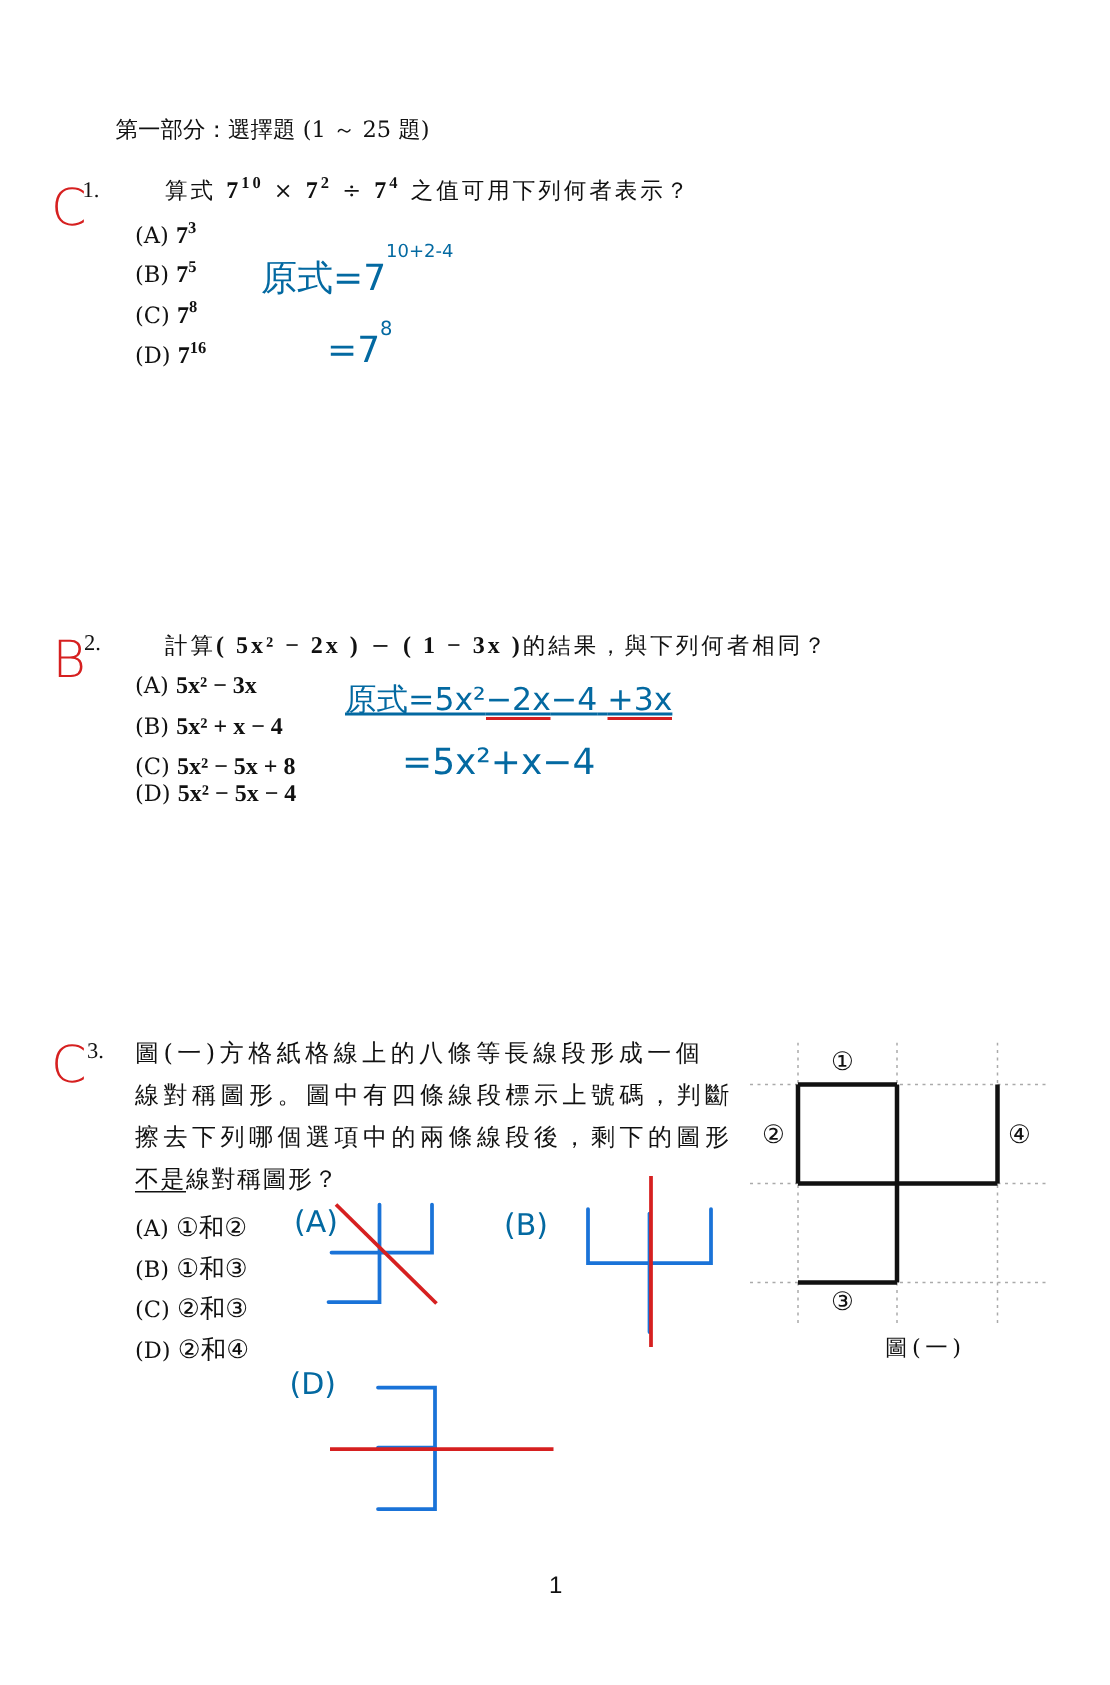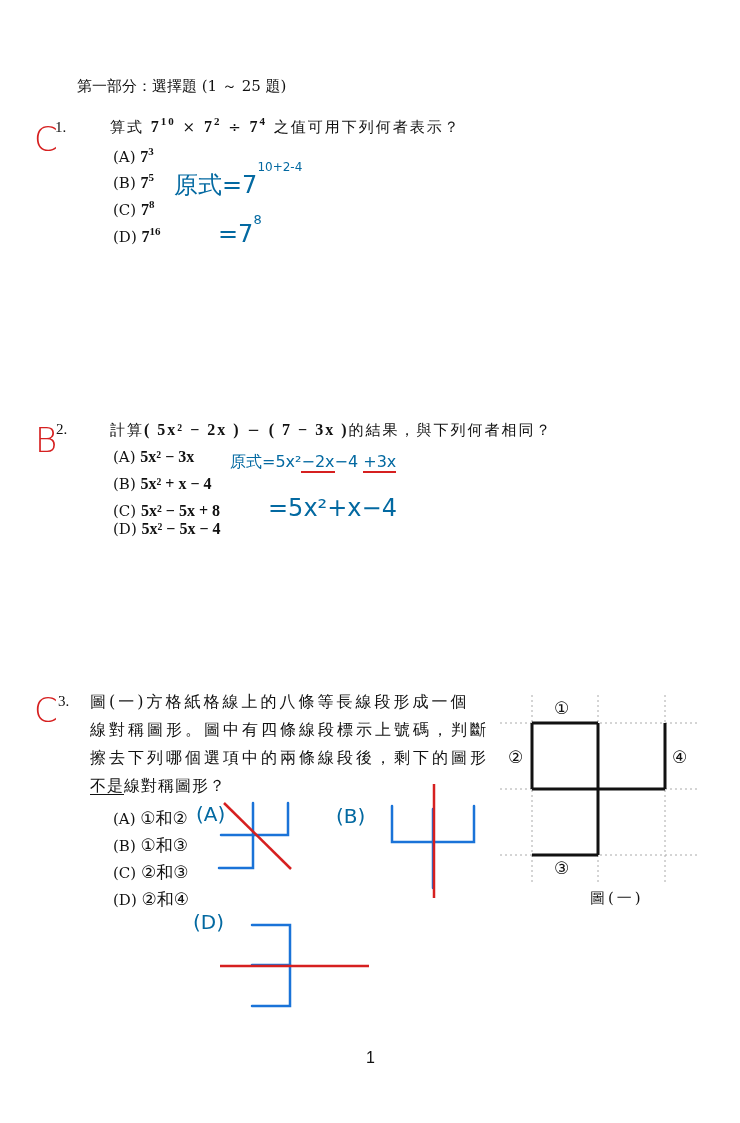--- a/index.html
+++ b/index.html
@@ -1,20 +1,20 @@
 <!DOCTYPE html>
 <html><head>
 <meta charset="utf-8">
 <style>
   html, body { margin:0; padding:0; background:#ffffff; }
   body { width:740px; height:1123px; position:relative; overflow:hidden;
          font-family:"DejaVu Serif","Liberation Serif",serif; color:#111; }
   .abs { position:absolute; }
   .txt { font-size:15px; line-height:18px; white-space:nowrap;margin-left:20px; }
-  .opt { font-size:15px;margin-left:23px; }
+  .opt { font-size:15px; }
   .opt b { font-family:"Liberation Serif",serif; font-weight:bold; font-size:16px; }
   .math { font-family:"Liberation Serif",serif; font-weight:bold; font-size:16px; }
   sup { font-size:11px; vertical-align:7px; line-height:0; }
   .qnum { font-family:"Liberation Serif",serif; font-size:15px; }
   .hand { font-family:"DejaVu Sans",sans-serif; color:#0369a1; }
   .ans { font-family:"DejaVu Sans",sans-serif; color:#d62020; font-size:34px; font-weight:300; }
   .underline { text-decoration:underline; text-decoration-thickness:1px; text-underline-offset:3px; }
   .q3text { font-size:16px; line-height:28px; letter-spacing:3px; white-space:nowrap; }
   .circ { font-family:"DejaVu Sans",sans-serif; font-size:17px; }
 </style>
@@ -45,37 +45,37 @@
 <div class="abs hand" style="left:174px; top:160px; font-size:24px;">
   <span>原式=7</span><span style="font-size:12px; vertical-align:22px;">10+2-4</span>
 </div>
 <div class="abs hand" style="left:218px; top:212px; font-size:24px;">
   <span>=7</span><span style="font-size:13px; vertical-align:18px;">8</span>
 </div>
 
 <div class="abs ans" style="left:35px; top:420px;">B</div>
 <div class="abs qnum" style="left:56px; top:421px;">2.</div>
 <div class="abs txt" style="left:90px; top:421px; letter-spacing:2px;">
-  <span>計算</span><span class="math" style="font-style:normal;">( 5x² − 2x )</span><span> − </span><span class="math">( 7 − 3x )</span><span>的結果，與下列何者相同？</span>
+  <span>計算</span><span class="math" style="font-style:normal;">( 5x² − 2x )</span><span> − </span><span class="math">( 1 − 3x )</span><span>的結果，與下列何者相同？</span>
 </div>
 
 <div class="abs opt" style="left:90px; top:448px;">
   <span>(A)</span> <b>5x² − 3x</b>
 </div>
 <div class="abs opt" style="left:90px; top:475px;">
   <span>(B)</span> <b>5x² + x − 4</b>
 </div>
 <div class="abs opt" style="left:90px; top:502px;">
   <span>(C)</span> <b>5x² − 5x + 8</b>
 </div>
 <div class="abs opt" style="left:90px; top:520px;">
   <span>(D)</span> <b>5x² − 5x − 4</b>
 </div>
 
-<div class="abs hand" style="left:230px; top:452px; font-size:16px; white-space:nowrap;">
+<div class="abs hand" style="left:230px; top:452px; font-size:21px; white-space:nowrap;text-decoration:underline;">
   <span>原式=5x²</span><span style="border-bottom:2px solid #d62020;">−2x</span><span>−4</span> <span style="border-bottom:2px solid #d62020;">+3x</span>
 </div>
 <div class="abs hand" style="left:268px; top:494px; font-size:24px; white-space:nowrap;">=5x²+x−4</div>
 
 <div class="abs ans" style="left:34px; top:690px;">C</div>
 <div class="abs qnum" style="left:58px; top:693px;">3.</div>
 
 <div class="abs q3text" style="left:90px; top:688px;">圖(一)方格紙格線上的八條等長線段形成一個</div>
 <div class="abs q3text" style="left:90px; top:716px;">線對稱圖形。圖中有四條線段標示上號碼，判斷</div>
 <div class="abs q3text" style="left:90px; top:744px;">擦去下列哪個選項中的兩條線段後，剩下的圖形</div>

